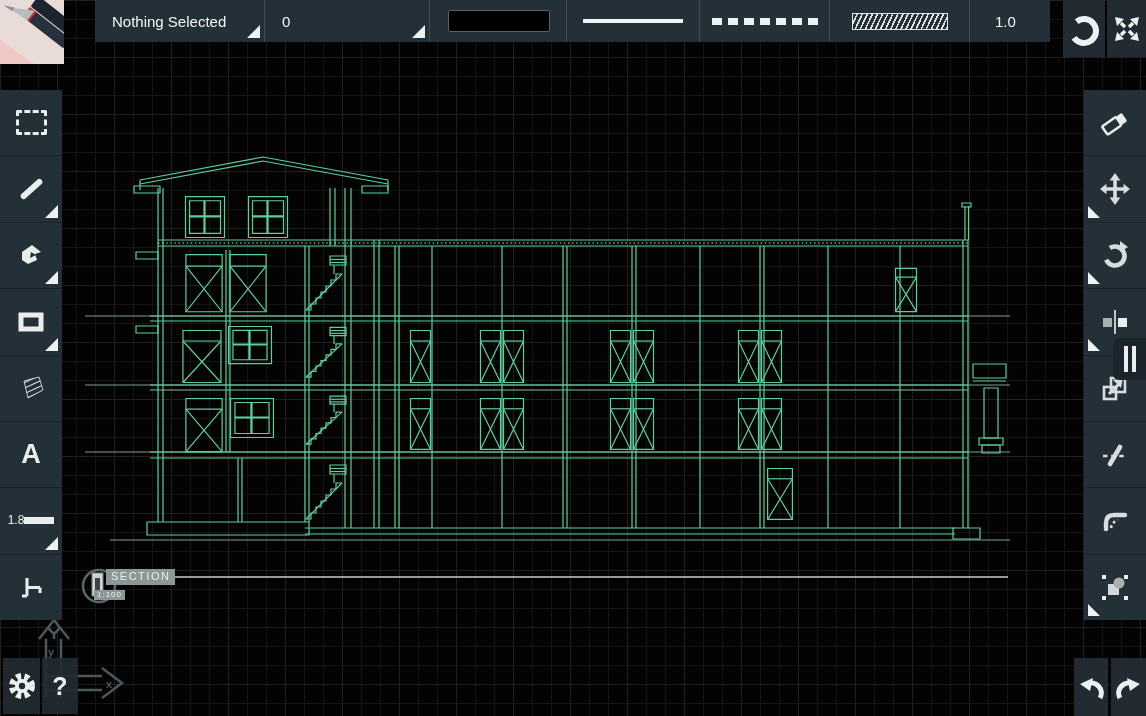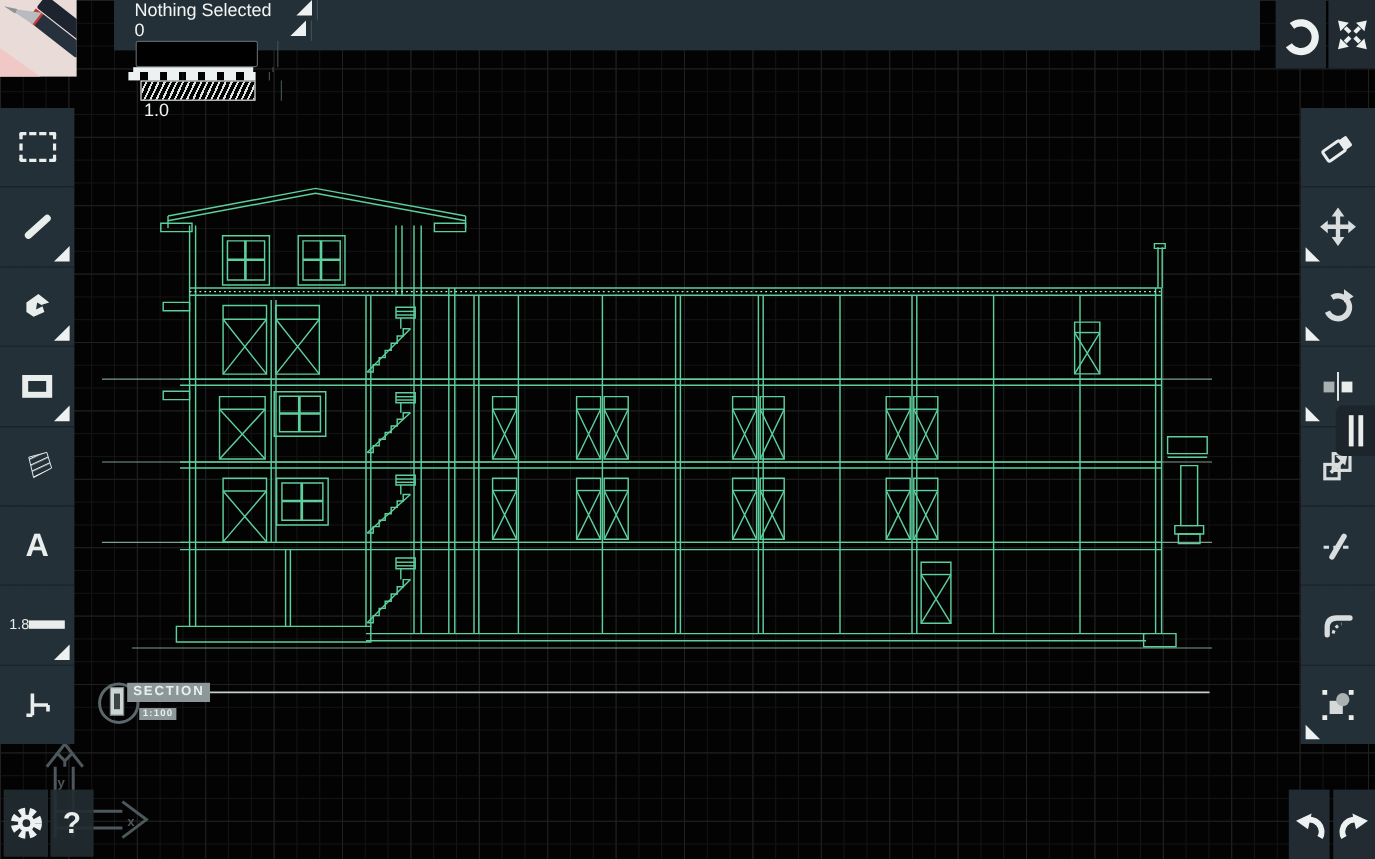--- a/index.html
+++ b/index.html
@@ -11,25 +11,25 @@
       linear-gradient(90deg,#202020 1px,transparent 1px),
       linear-gradient(#141414 1px,transparent 1px),
       linear-gradient(90deg,#141414 1px,transparent 1px);
     background-size:57px 57px,57px 57px,19px 19px,19px 19px;}
   #drawing-svg{position:absolute;left:0;top:0;}
   .gl{stroke:#5ccf9d;stroke-width:1.2;fill:none;vector-effect:non-scaling-stroke;}
   .glb{stroke:#aef2d2;stroke-width:1;fill:none;}
   .pale{stroke:#7e9e90;stroke-width:1;fill:none;}
   .whiteline{stroke:#c7cfce;stroke-width:1.4;fill:none;}
   
-  .secbox{position:absolute;z-index:5;background:#8d9797;color:#e8efef;line-height:1.25;font-weight:bold;}
+  .secbox{position:absolute;z-index:5;background:#8d9797;color:#e8efef;line-height:1.25;}
   #section-label{left:106px;top:569px;font-size:11px;letter-spacing:1.5px;padding:1px 5px;}
-  #section-scale{left:94px;top:590px;font-size:8px;letter-spacing:1px;padding:0 3px;margin-left:22px;}
-  
-  #topbar{position:absolute;left:95px;top:0;width:955px;height:42px;display:flex;background:#243038;z-index:10;flex-direction:column;}
+  #section-scale{left:94px;top:590px;font-size:8px;letter-spacing:1px;padding:0 3px;}
+  
+  #topbar{position:absolute;left:95px;top:0;width:955px;height:42px;display:flex;background:#243038;z-index:10;}
   .tcell{position:relative;display:flex;align-items:center;border-right:1px solid #414d55;box-sizing:border-box;}
   .tcell:last-child{border-right:none;}
   .tlabel{color:#f2f4f4;font-size:15px;padding-left:17px;}
   .tri-br{position:absolute;right:4px;bottom:4px;width:0;height:0;border-left:13px solid transparent;border-bottom:13px solid #eef1f1;}
   .tri-bl{position:absolute;left:4px;bottom:4px;width:0;height:0;border-right:12px solid transparent;border-bottom:12px solid #eef1f1;}
   .swatch-color{width:100px;height:20px;margin-left:18px;background:#000;border:1px solid #5a6266;border-radius:2px;}
   .swatch-solid{width:100px;height:4px;margin-left:16px;background:#eef1f1;}
   .swatch-dash{width:106px;height:7px;margin-left:12px;
     background:repeating-linear-gradient(90deg,#eef1f1 0 10px,transparent 10px 16px);}
   .swatch-hatch{width:94px;height:15px;margin-left:22px;border:1px solid #dfe3e3;

